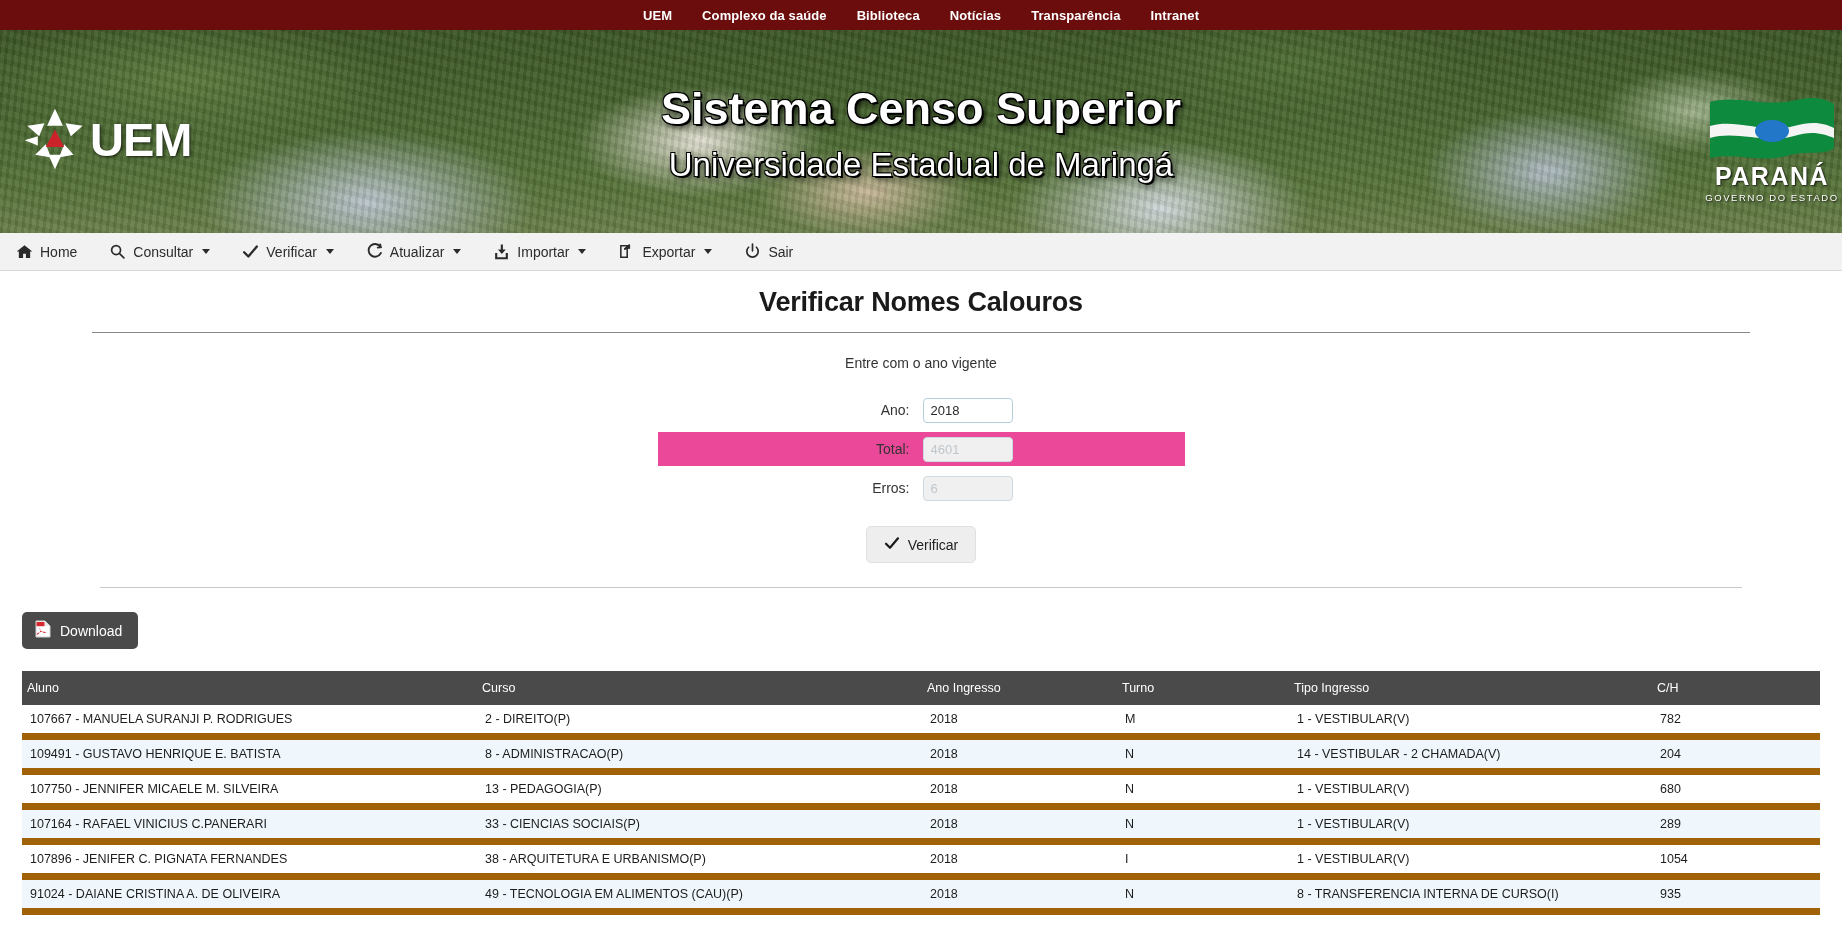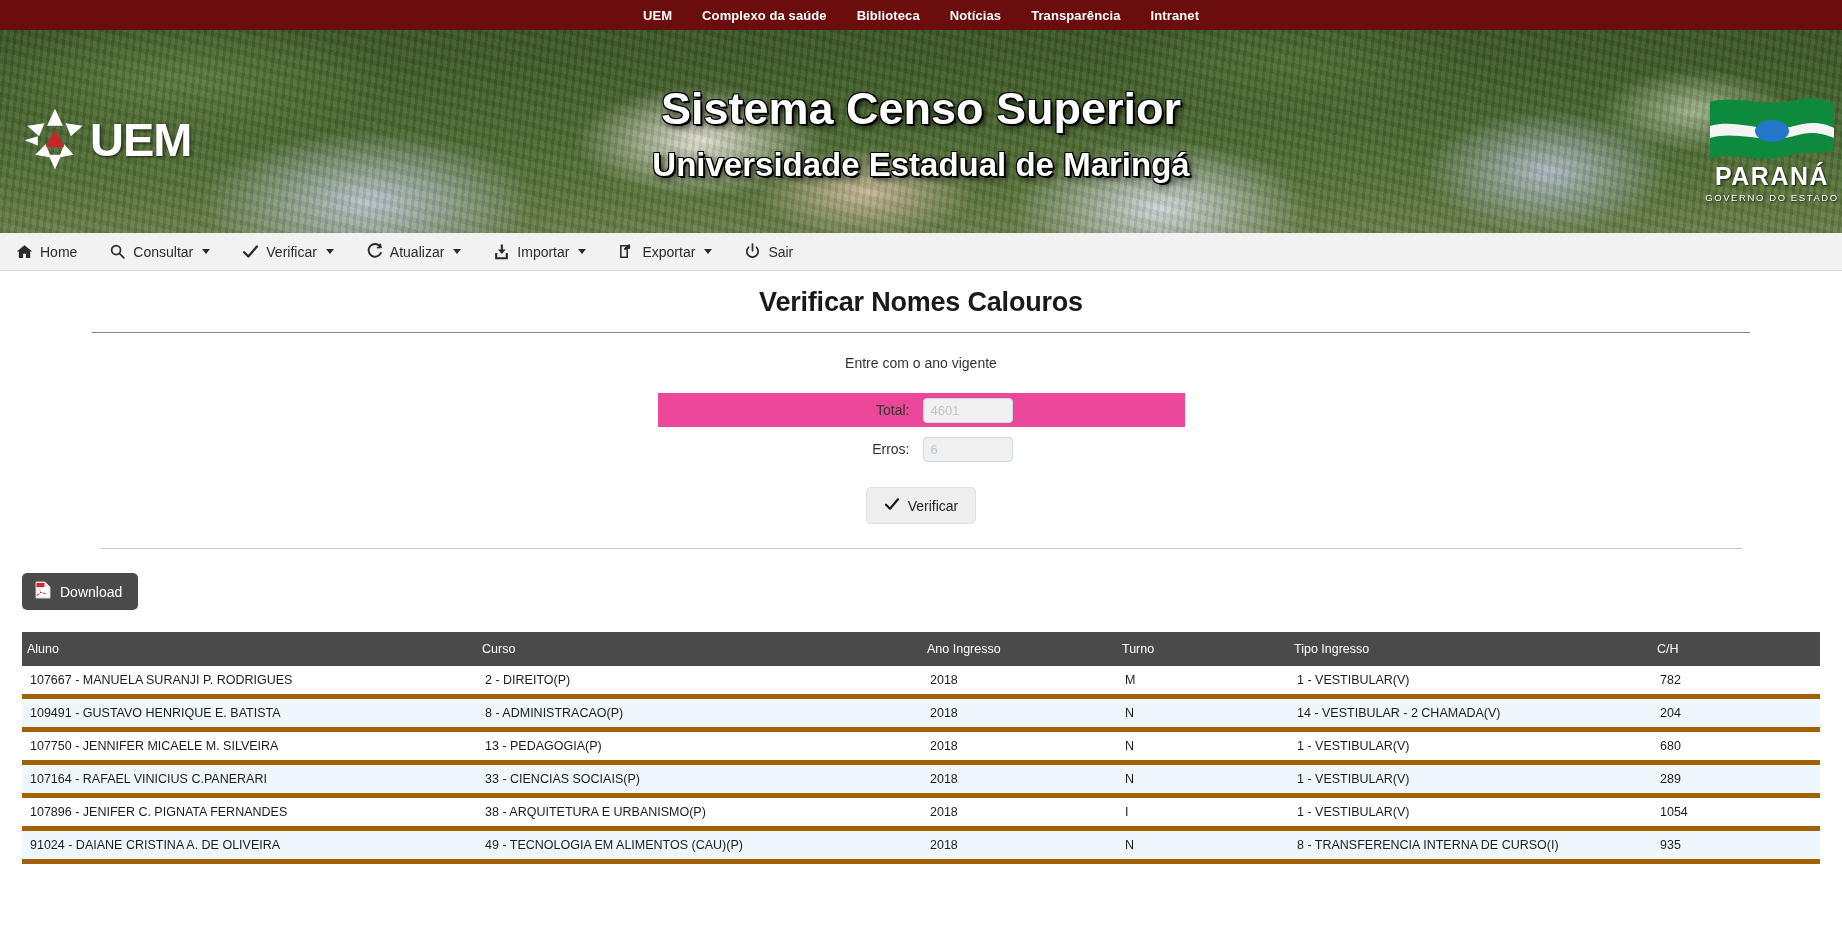--- a/index.html
+++ b/index.html
@@ -67,21 +67,21 @@
   .banner-title {
     color: #ffffff;
     font-size: 45px;
     font-weight: bold;
     line-height: 1.1;
     text-shadow: 2px 2px 0 #000, -1px -1px 0 #000, 1px -1px 0 #000, -1px 1px 0 #000, 3px 3px 6px rgba(0,0,0,.8);
   }
   .banner-sub {
     color: #ffffff;
     font-size: 33px;
-    font-weight: bold;
+    font-weight: normal;
     margin-top: 12px;
     text-shadow: 2px 2px 0 #000, -1px -1px 0 #000, 1px -1px 0 #000, -1px 1px 0 #000, 3px 3px 6px rgba(0,0,0,.8);
   }
 
   
   .uem-logo {
     position: absolute;
     left: 22px; top: 76px;
     z-index: 3;
     display: flex;
@@ -267,21 +267,21 @@
     background: #4a4a4a;
     color: #ffffff;
     font-weight: normal;
     text-align: left;
     padding: 10px 0 10px 5px;
     font-size: 12.5px;
   }
   table.data tbody td {
     padding: 7px 0 7px 8px;
     color: #1c1c1c;
-    border-bottom: 5px solid #a16207;
+    border-bottom: 7px solid #a16207;
     white-space: nowrap;
   }
   table.data tbody tr:nth-child(even) td { background: #eff7fc; }
   table.data tbody tr:nth-child(odd) td { background: #ffffff; }
   .col-aluno { width: 455px; }
   .col-curso { width: 445px; }
   .col-ano   { width: 195px; }
   .col-turno { width: 172px; }
   .col-tipo  { width: 363px; }
   .col-ch    { width: auto; }
@@ -412,20 +412,26 @@
 </div>
 
 <div class="content">
 
   <div class="page-title">Verificar Nomes Calouros</div>
   <div class="hr-top"></div>
   <div class="subtitle">Entre com o ano vigente</div>
 
   <div class="form-block">
 
+    <div class="form-row">
+      <div class="form-label">Ano:</div>
+      <div class="form-ctrl">
+        <input type="text" value="2018" style="">
+      </div>
+    </div>
 
     <div class="form-row shaded">
       <div class="form-label">Total:</div>
       <div class="form-ctrl">
         <input type="text" readonly="" placeholder="4601" style="">
       </div>
     </div>
 
     <div class="form-row">
       <div class="form-label">Erros:</div>

